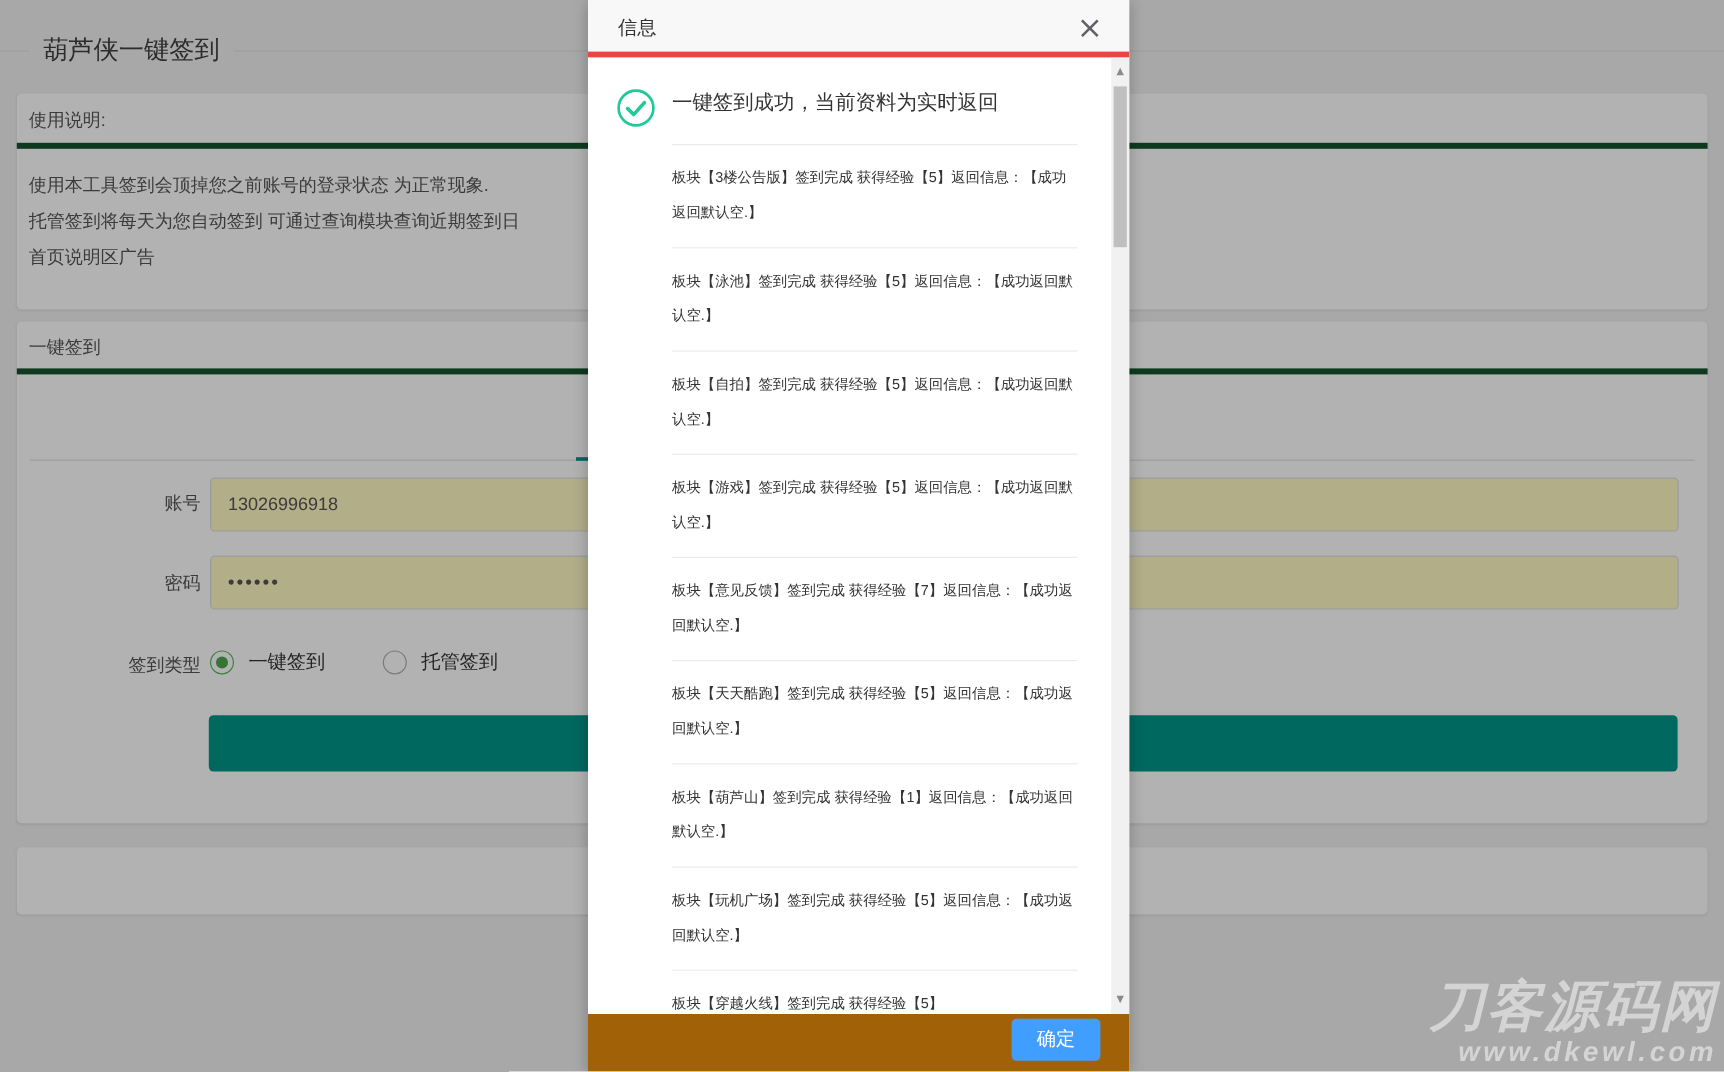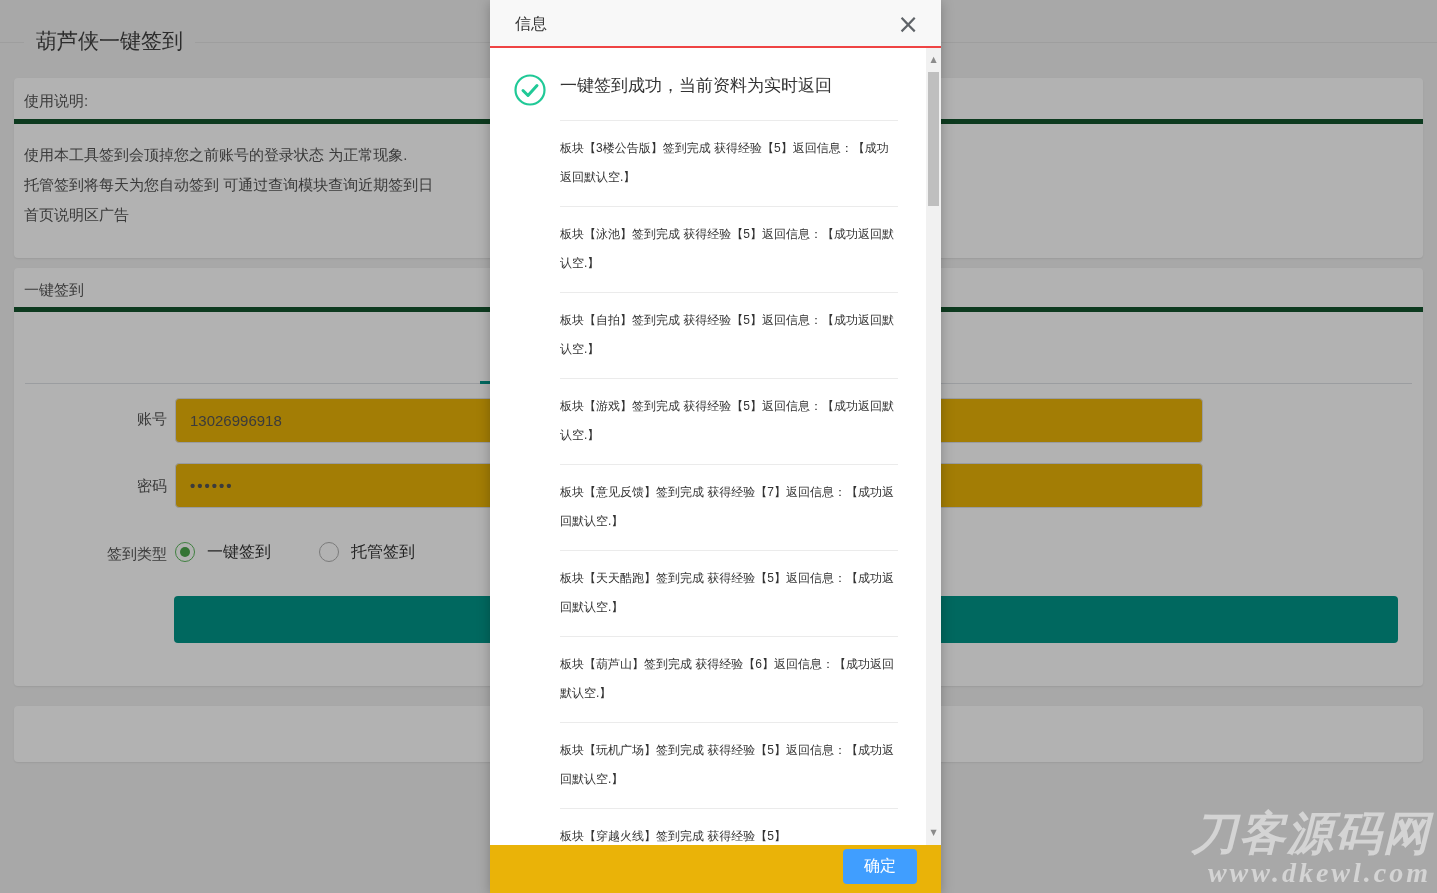--- a/index.html
+++ b/index.html
@@ -17,22 +17,22 @@
   .card-header { height:46px; line-height:46px; padding-left:10px; font-size:15px; color:#555555;
                  border-bottom:5px solid #14532d; }
   #card-usage { top:78px; height:180px; }
   #card-usage .card-body { padding:16px 10px 0 10px; font-size:15px; color:#555555; line-height:30px;
                            white-space:nowrap; overflow:hidden; }
   #card-signin { top:268px; height:418px; }
   #card-signin .card-header { height:44px; line-height:44px; }
   .tab-rule { position:absolute; top:115px; left:11px; right:11px; height:1px; background:#dfe1e5; }
   .tab-active { position:absolute; top:113px; left:466px; width:210px; height:3px; background:#009688; }
   .f-label { position:absolute; left:12px; width:141px; text-align:right; font-size:15px; color:#555555; }
-  .f-input { position:absolute; left:161px; width:1028px; height:45px; border:1px solid #dcdfe6;
-             border-radius:4px; background:#eab308; padding:0 14px; font-size:15px; color:#555555;
+  .f-input { position:absolute; left:161px; width:1224px; height:45px; border:1px solid #dcdfe6;
+             border-radius:4px; background:#fef9c3; padding:0 14px; font-size:15px; color:#555555;
              font-family:"Liberation Sans", sans-serif; outline:none; }
   #pwd-input { letter-spacing:2px; font-weight:bold; }
   .radio-row { position:absolute; top:272px; left:161px; height:24px; display:flex; align-items:center; }
   .radio-item { display:flex; align-items:center; cursor:pointer; }
   .radio-item + .radio-item { margin-left:48px; }
   .radio-circle { width:20px; height:20px; border-radius:50%; border:1px solid #b0b0b0;
                   background:#ffffff; display:inline-block; position:relative; }
   .radio-circle.checked { border-color:#5cb85c; }
   .radio-circle.checked::after { content:""; position:absolute; left:4px; top:4px; width:10px; height:10px;
                   border-radius:50%; background:#4ca64c; }
@@ -41,26 +41,26 @@
                 border-radius:4px; background:#009688; cursor:pointer; }
   #card-empty { top:706px; height:56px; }
 
   
   .overlay { position:absolute; inset:0; background:rgba(0,0,0,0.30); z-index:10; }
 
   
   .watermark { position:absolute; right:6px; bottom:4px; z-index:20; text-align:right;
                color:rgba(255,255,255,0.5); font-weight:bold; font-style:italic; pointer-events:none;margin-top:12px; }
   .watermark .wm1 { font-size:46px; line-height:1.1; letter-spacing:2px; }
-  .watermark .wm2 { font-size:28px; line-height:1.1; letter-spacing:3px;font-family:Liberation Serif, serif; }
+  .watermark .wm2 { font-size:23px; line-height:1.1; letter-spacing:3px; }
 
   
   .modal { position:absolute; left:490px; top:0; width:451px; height:893px; background:#ffffff;
            z-index:30; box-shadow:0 2px 12px rgba(0,0,0,0.25); display:flex; flex-direction:column; }
-  .modal-header { height:48px; flex:0 0 48px; background:#f8f8f8; border-bottom:2px solid #ef4444;
+  .modal-header { height:48px; flex:0 0 48px; background:#f8f8f8; border-bottom:5px solid #ef4444;
                   line-height:47px; padding-left:25px; font-size:16px; color:#333333; position:relative; }
   .modal-close { position:absolute; right:16px; top:0; height:48px; line-height:44px; font-size:26px;
                  color:#5f6368; background:none; border:none; cursor:pointer; padding:0 6px;
                  font-family:"DejaVu Sans", sans-serif; }
   .modal-scroll { position:relative; flex:0 0 797px; height:797px; overflow:hidden; background:#ffffff; }
   .m-list { margin-right:15px; padding:0 28px 0 70px; }
   .m-row { padding:13px 0 14px; border-bottom:1px solid #ebebeb; font-size:12px; line-height:29px;
            color:#333333; }
   .m-row-first { position:relative; padding:26px 0 22px; line-height:24px; font-size:17px;
                  border-bottom:1px solid #ebebeb; color:#333333; }
@@ -68,21 +68,21 @@
 
   
   .sb-track { position:absolute; right:0; top:0; width:15px; height:797px; background:#f1f1f1; }
   .sb-arrow { position:absolute; left:0; width:15px; height:16px; text-align:center; font-size:8px;
               line-height:16px; color:#8b8b8b; cursor:pointer; font-family:"DejaVu Sans", sans-serif; }
   .sb-up { top:4px; }
   .sb-down { bottom:4px; }
   .sb-thumb { position:absolute; left:2px; top:24px; width:11px; height:134px; background:#bfbfbf;
               cursor:pointer; }
 
-  .modal-footer { flex:1; background:#eab308; text-align:right; padding:4px 24px 0 0; }
+  .modal-footer { flex:1; background:#a16207; text-align:right; padding:4px 24px 0 0; }
   .ok-btn { width:74px; height:35px; background:#409eff; color:#ffffff; font-size:16px; border:none;
             border-radius:4px; cursor:pointer; font-family:"Liberation Sans", sans-serif; }
 </style>
 </head>
 <body>
 
 <div class="stage">
 
   <div class="bg-page">
     <div class="title-rule"></div>
@@ -147,21 +147,21 @@
             <path d="M9 16.5 L14 21.5 L23 11.5" fill="none" stroke="#20c997" stroke-width="3" stroke-linecap="round" stroke-linejoin="round"></path>
           </svg>
           <span>一键签到成功，当前资料为实时返回</span>
         </div>
         <div class="m-row">板块【3楼公告版】签到完成 获得经验【5】返回信息：【成功返回默认空.】</div>
         <div class="m-row">板块【泳池】签到完成 获得经验【5】返回信息：【成功返回默认空.】</div>
         <div class="m-row">板块【自拍】签到完成 获得经验【5】返回信息：【成功返回默认空.】</div>
         <div class="m-row">板块【游戏】签到完成 获得经验【5】返回信息：【成功返回默认空.】</div>
         <div class="m-row">板块【意见反馈】签到完成 获得经验【7】返回信息：【成功返回默认空.】</div>
         <div class="m-row">板块【天天酷跑】签到完成 获得经验【5】返回信息：【成功返回默认空.】</div>
-        <div class="m-row">板块【葫芦山】签到完成 获得经验【6】返回信息：【成功返回默认空.】</div>
+        <div class="m-row">板块【葫芦山】签到完成 获得经验【1】返回信息：【成功返回默认空.】</div>
         <div class="m-row">板块【玩机广场】签到完成 获得经验【5】返回信息：【成功返回默认空.】</div>
         <div class="m-row">板块【穿越火线】签到完成 获得经验【5】</div>
       </div>
 
       <div class="sb-track">
         <div class="sb-arrow sb-up">▲</div>
         <div class="sb-thumb"></div>
         <div class="sb-arrow sb-down">▼</div>
       </div>
     </div>

